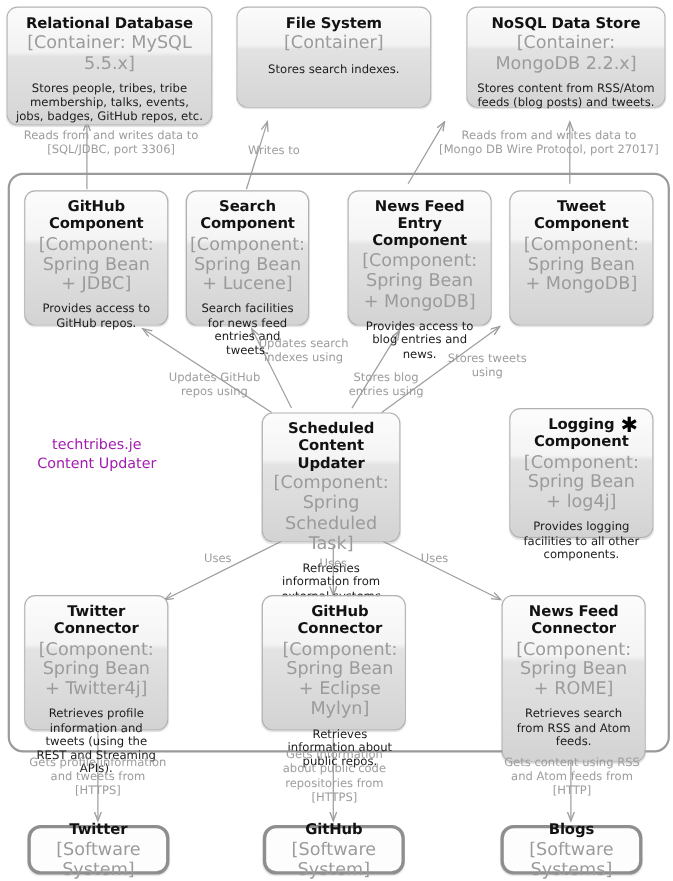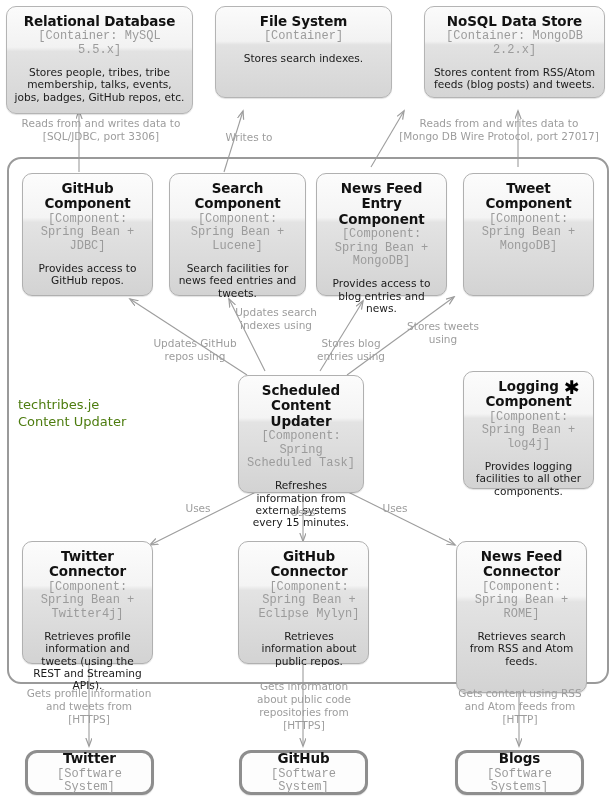--- a/index.html
+++ b/index.html
@@ -50,33 +50,33 @@
 
   
   #boundary{
     position:absolute;
     left:7px;top:157px;width:598px;height:523px;
     border:2px solid #9a9a9a;border-radius:14px;
     background:transparent;z-index:1;
   }
   #boundary-label{
     position:absolute;left:18px;top:397px;width:140px;
-    color:#4d7c0f;font-size:13px;line-height:1.28;z-index:2;
-    text-align:left;
+    color:#a21caf;font-size:13px;line-height:1.28;z-index:2;
+    text-align:center;
   }
 
   
   .edge-label{
     position:absolute;color:#9d9d9d;font-size:10.5px;line-height:1.25;
     text-align:center;z-index:4;white-space:pre-line;
   }
 
   
   .t14{font-size:13.5px;}
-  .t12{font-size:12px;font-family:Liberation Mono, monospace;}
+  .t12{font-size:16px;}
   .t11{font-size:10.6px;}
 
   .logging-star{
     position:absolute;right:13px;top:6px;font-size:19px;color:#000;
     font-weight:bold;line-height:1;
   }
 </style>
 </head>
 <body>
 
@@ -140,21 +140,21 @@
   <div class="edge-label" style="left:390px;top:117px;width:218px;">Reads from and writes data to
 [Mongo DB Wire Protocol, port 27017]</div>
 
   <div class="box component-box" style="left:22px;top:173px;width:131px;height:123px;">
     <div class="title t14" style="white-space:pre-line;">GitHub
 Component</div>
     <div class="tech t12">[Component: Spring Bean + JDBC]</div>
     <div class="desc t11">Provides access to GitHub repos.</div>
   </div>
 
-  <div class="box component-box" style="left:169px;top:173px;width:137px;height:123px;">
+  <div class="box component-box" style="left:169px;top:173px;width:112px;height:123px;">
     <div class="title t14" style="white-space:pre-line;">Search
 Component</div>
     <div class="tech t12">[Component: Spring Bean + Lucene]</div>
     <div class="desc t11">Search facilities for news feed entries and tweets.</div>
   </div>
 
   <div class="box component-box" style="left:316px;top:173px;width:131px;height:123px;">
     <div class="title t14" style="white-space:pre-line;">News Feed Entry
 Component</div>
     <div class="tech t12">[Component: Spring Bean + MongoDB]</div>

